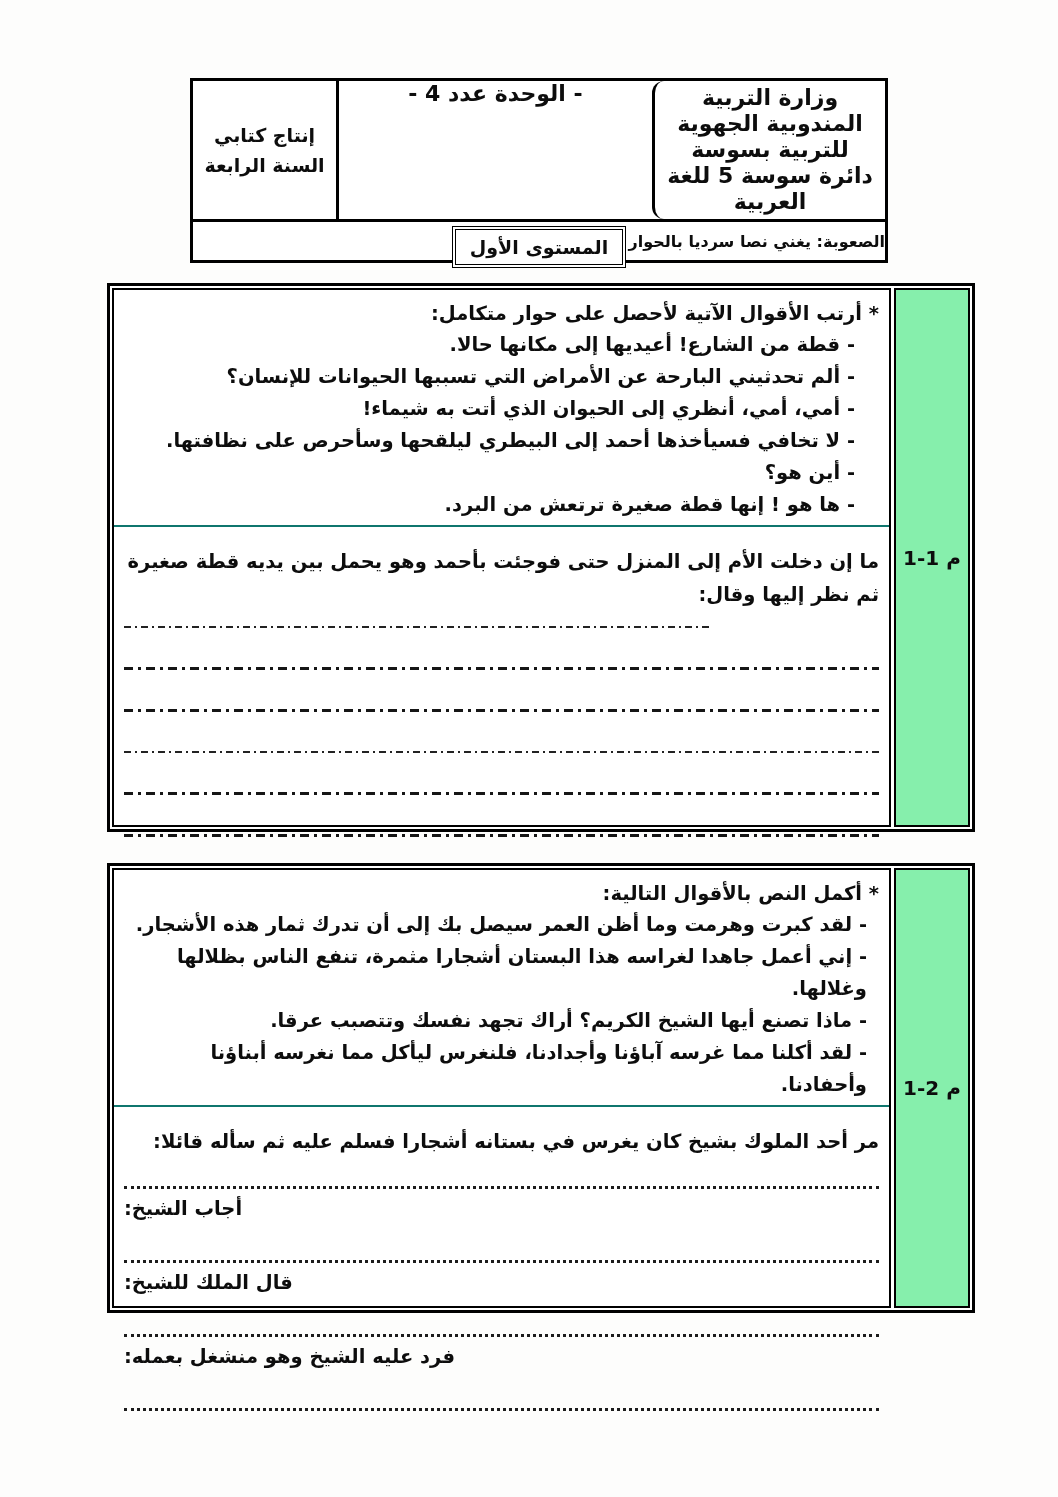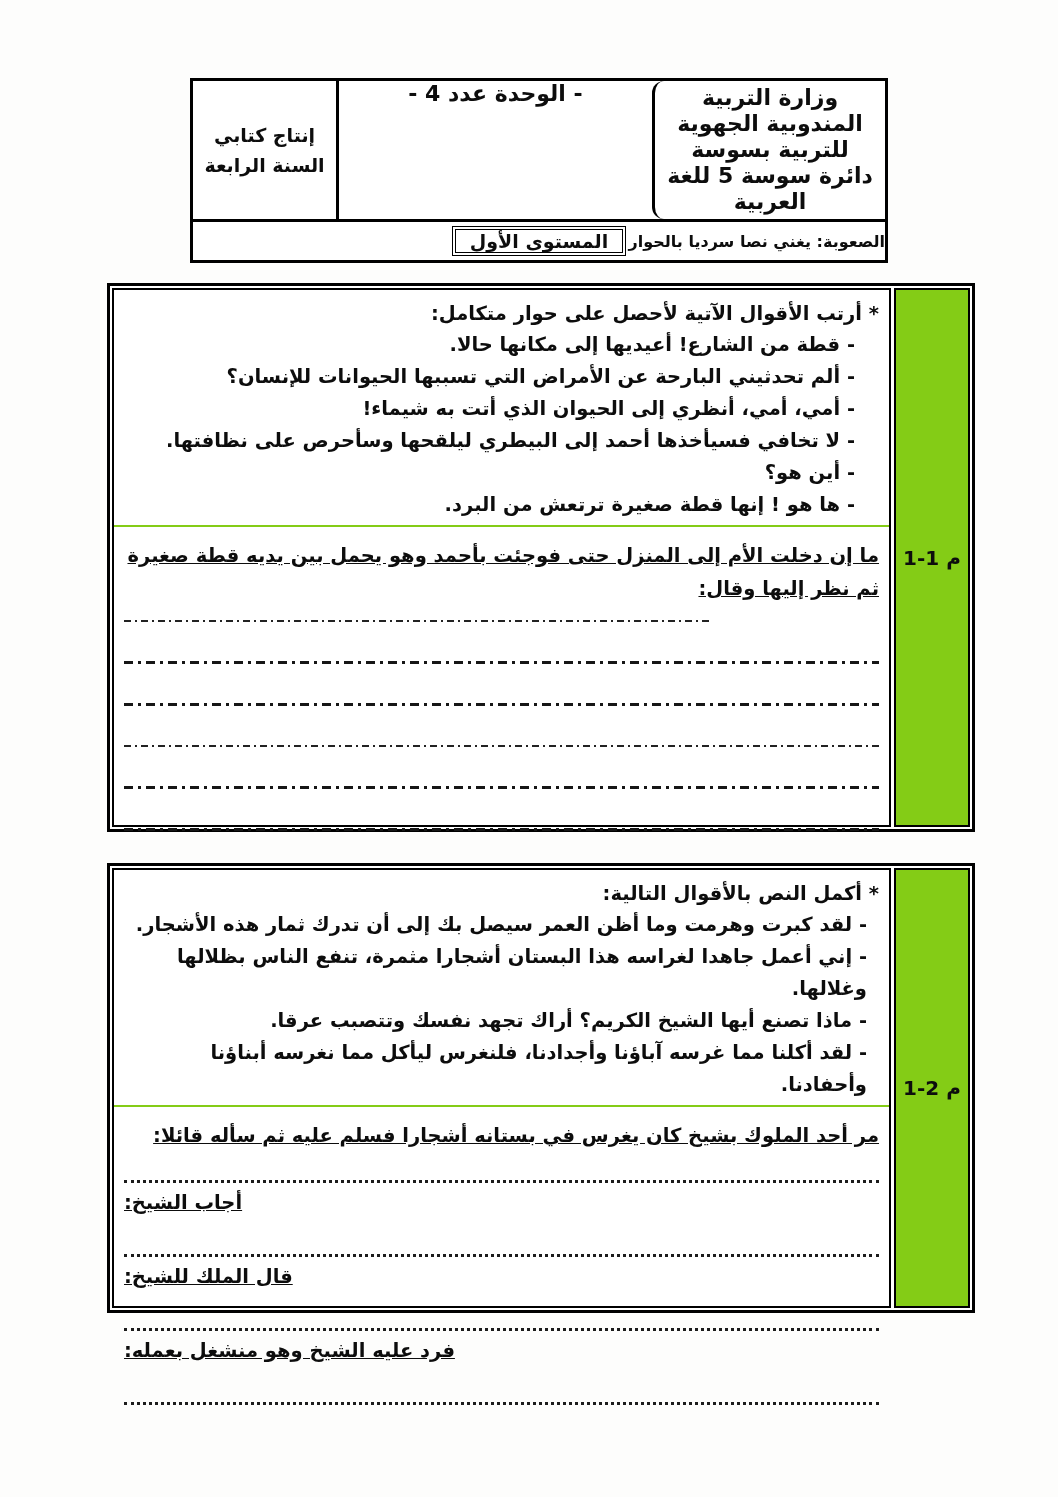--- a/index.html
+++ b/index.html
@@ -11,36 +11,36 @@
   
   .hdr{position:absolute;left:190px;top:78px;width:698px;border:3px solid #000;background:#fff;box-sizing:border-box;}
   .hdr-row1{display:flex;border-bottom:3px solid #000;}
   .hdr-cell{display:flex;flex-direction:column;justify-content:center;text-align:center;box-sizing:border-box;}
   .hdr-org{width:233px;padding:4px 2px;font-size:22px;line-height:26px;border-left:3px solid #000;border-radius:12px;}
   .hdr-unit{flex:1;font-size:22px;justify-content:flex-start;border-left:3px solid #000;}
   .hdr-act{width:143px;font-size:19px;line-height:30px;padding:6px 2px;}
   .hdr-row2{height:38px;display:flex;align-items:center;justify-content:flex-start;font-size:16px;letter-spacing:.5px;}
   
   .level{
-    position:absolute;left:452px;top:226px;width:174px;height:30px;box-sizing:border-box;
+    position:absolute;left:452px;top:226px;width:174px;height:42px;box-sizing:border-box;
     border:4px double #000;background:#fff;display:flex;align-items:center;justify-content:center;
     font-size:19px;
   }
   
   .exbox{
     position:absolute;left:107px;width:868px;box-sizing:border-box;
     border:3px solid #000;background:#fff;display:flex;padding:2px;gap:3px;
   }
   .side{
     width:76px;box-sizing:border-box;border:2px solid #000;
-    display:flex;align-items:center;justify-content:center;font-size:20px;background:#84cc16;
+    display:flex;align-items:center;justify-content:center;font-size:20px;background:#86efac;
   }
   .content{flex:1;box-sizing:border-box;border:2px solid #000;display:flex;flex-direction:column;background:#fff;min-width:0;}
   .secA{padding:8px 10px 4px;}
-  .secB{border-top:2px solid #84cc16;padding:12px 10px 10px;flex:1;text-decoration:underline;}
+  .secB{border-top:2px solid #0f766e;padding:18px 10px 10px;flex:1;}
   .instr{font-size:19.5px;line-height:31px;}
   .dlg{font-size:19.5px;line-height:32px;}
   .ind1{padding-right:24px;}
   .ind2{padding-right:12px;}
   .prompt{font-size:19.5px;line-height:33px;}
   
   .ddline{
     height:3px;background-repeat:repeat-x;
     background-image:repeating-linear-gradient(90deg,#161616 0 9px,transparent 9px 14px,#161616 14px 17px,transparent 17px 22px);
   }

